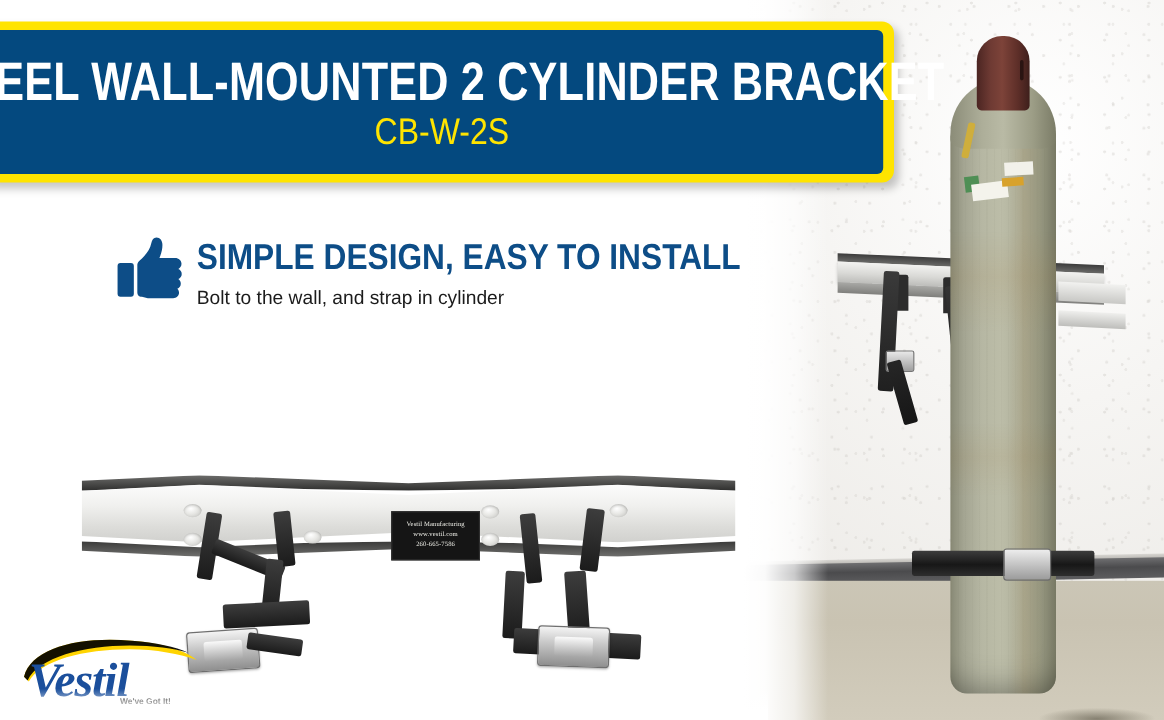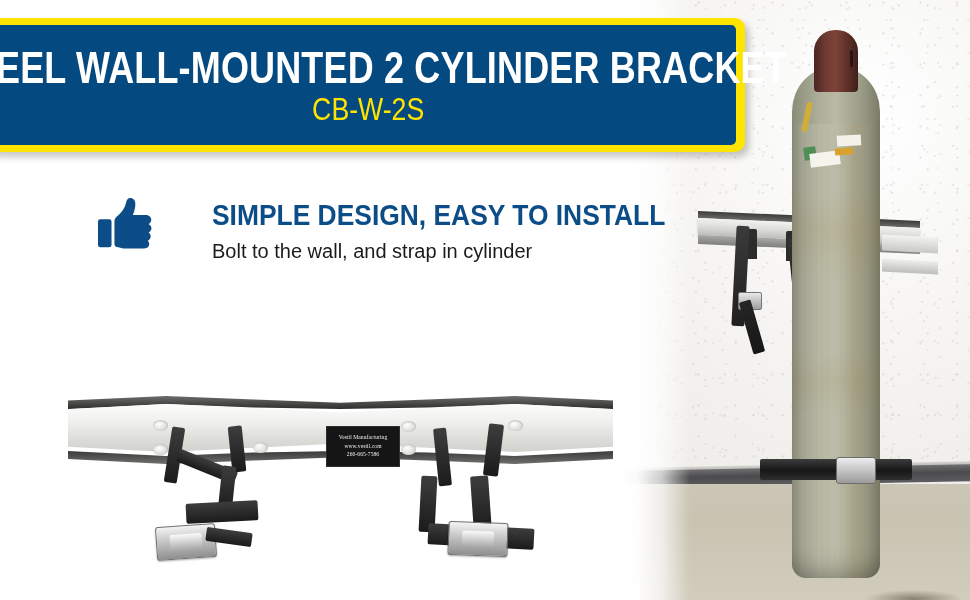--- a/index.html
+++ b/index.html
@@ -218,30 +218,30 @@
     line-height:1;
     transform:scaleX(.86);
     white-space:nowrap;
     margin:0;
   }
 
   
   .features{position:absolute;left:92px;top:195px;width:520px;}
   .feature{display:flex;align-items:flex-start;margin-bottom:8px;}
   .feat-icon{width:72px;flex:0 0 72px;display:flex;justify-content:center;}
-  .feat-text{padding-top:4px;margin-left:48px;}
+  .feat-text{padding-top:4px;}
   .feat-title{
     color:#0d4d87;
     font-family:"Liberation Sans Narrow","Liberation Sans",sans-serif;
     font-weight:bold;font-size:30px;line-height:1.05;
     transform:scaleX(.88);transform-origin:left center;
     white-space:nowrap;margin:0 0 8px 0;
   }
   .feat-sub{
-    color:#1b1b1b;font-size:20px;line-height:1.2;white-space:nowrap;margin:0;
+    color:#1b1b1b;font-size:16px;line-height:1.2;white-space:nowrap;margin:0;
     font-family:"Liberation Sans",sans-serif;
   }
   .feature.second{margin-top:16px;}
   .feature.second .feat-text{padding-top:20px;padding-left:24px;}
   .feat-sub b{color:#0d4d87;font-weight:bold;}
 
   
   .product{position:absolute;left:48px;top:380px;width:580px;height:190px;}
   .pp-channel{
     position:absolute;left:20px;top:16px;width:545px;height:68px;
@@ -404,15 +404,27 @@
     <div class="pp-strap" style="left:158px;top:150px;width:46px;height:14px;transform:rotate(8deg);"></div>
 
     <div class="pp-strap" style="left:388px;top:48px;width:13px;height:58px;transform:rotate(-6deg);"></div>
     <div class="pp-strap" style="left:438px;top:44px;width:15px;height:52px;transform:rotate(7deg);"></div>
     <div class="pp-strap" style="left:372px;top:96px;width:16px;height:56px;transform:rotate(3deg);"></div>
     <div class="pp-strap" style="left:424px;top:96px;width:18px;height:56px;transform:rotate(-4deg);"></div>
     <div class="pp-strap" style="left:380px;top:146px;width:106px;height:21px;transform:rotate(3deg);"></div>
     <div class="pp-buckle" style="left:400px;top:142px;width:58px;height:32px;transform:rotate(2deg);"></div>
   </div>
 
+  <div class="logo">
+    <svg width="150" height="62" viewBox="0 0 150 62" aria-hidden="true">
+      <path d="M2 36 C8 12 48 2 92 6 C118 8 136 14 146 22 C132 17 112 13 90 13
+               C52 13 16 22 6 40 Z" fill="#ffd400"></path>
+      <path d="M2 36 C8 12 48 2 92 6 C112 7.6 128 11 139 16 C127 12.4 110 10 90 10
+               C52 10 14 20 5 39 Z" fill="#000000" opacity=".92"></path>
+      <g fill="#1b4f9c" font-family="Liberation Serif, serif" font-style="italic" font-weight="bold">
+        <text x="6" y="52" font-size="40" letter-spacing="-1">Vestil</text>
+      </g>
+      <text x="82" y="59" fill="#111111" font-family="Liberation Sans, sans-serif" font-size="7" font-weight="bold">We've Got It!</text>
+    </svg>
+  </div>
 
   <div class="edge-fade-bottom"></div>
 </div>
 
 </body></html>

